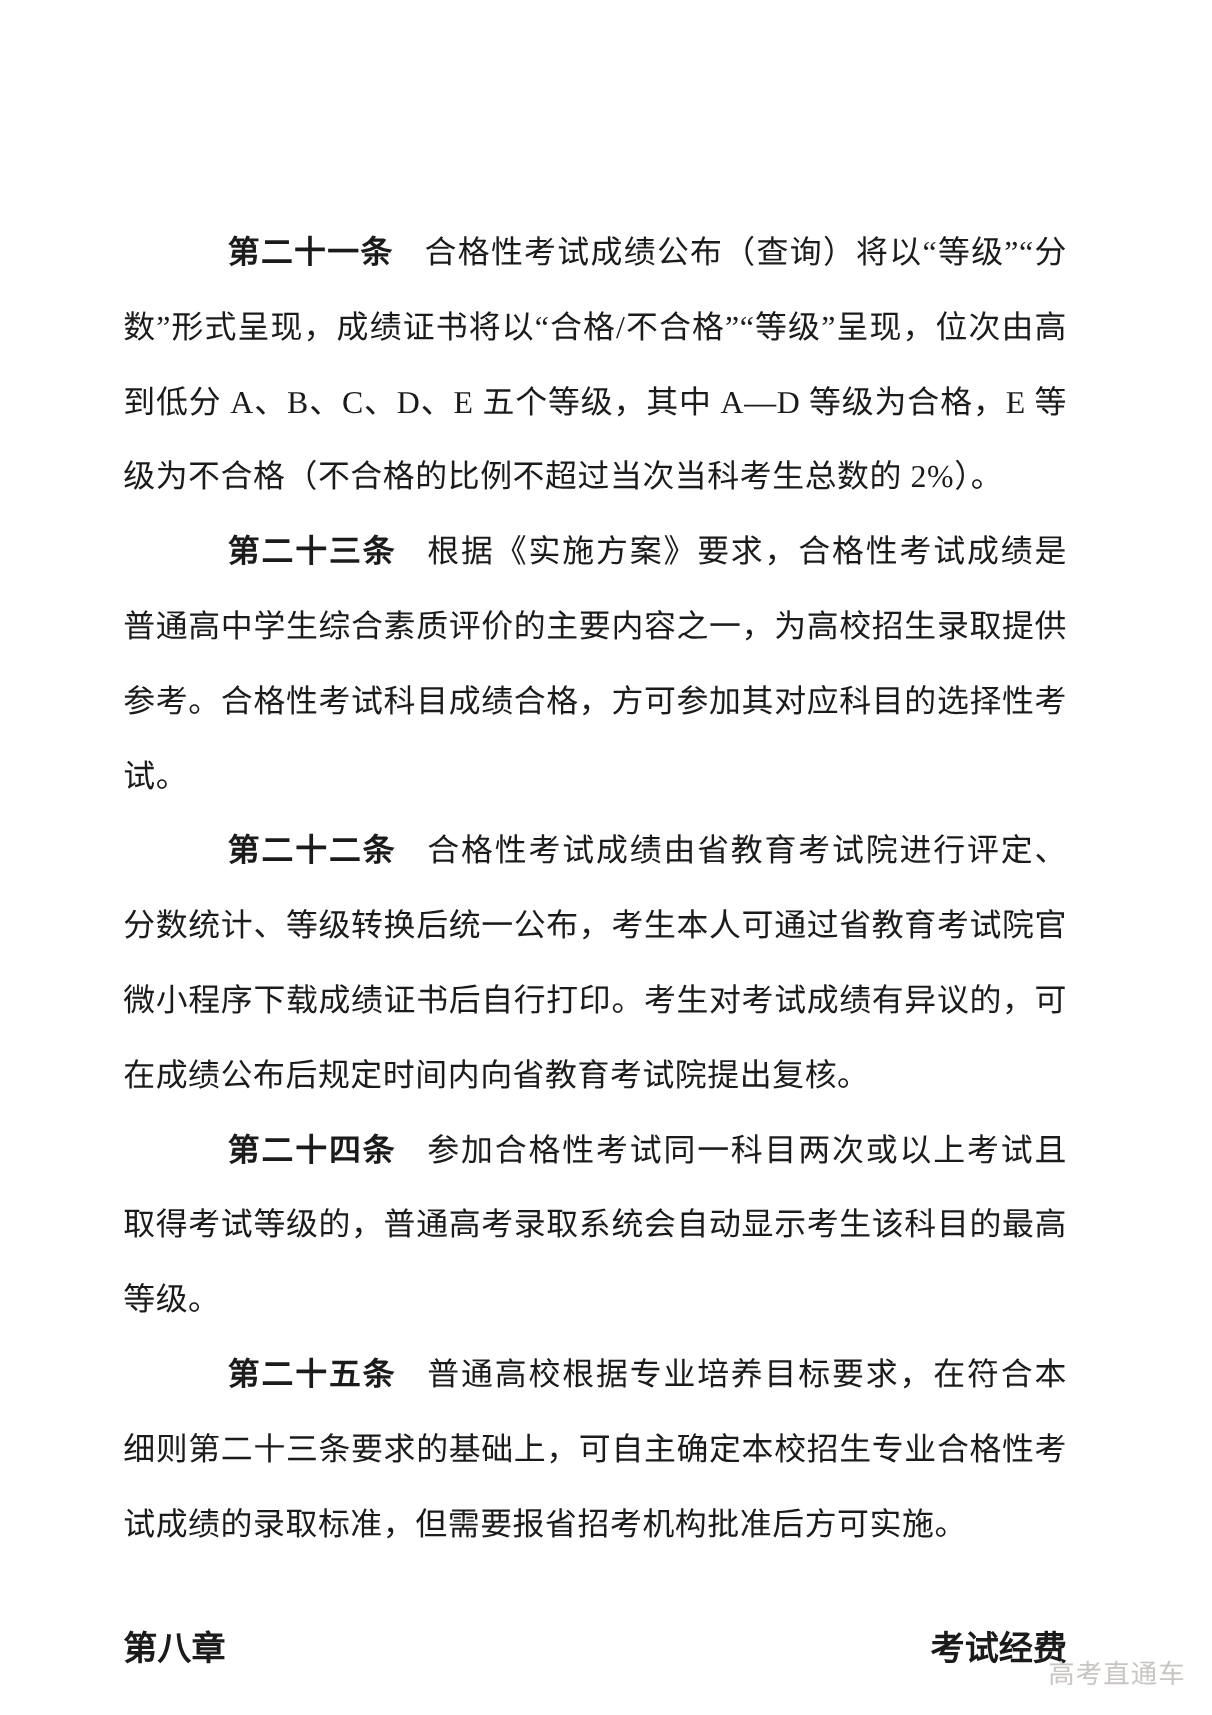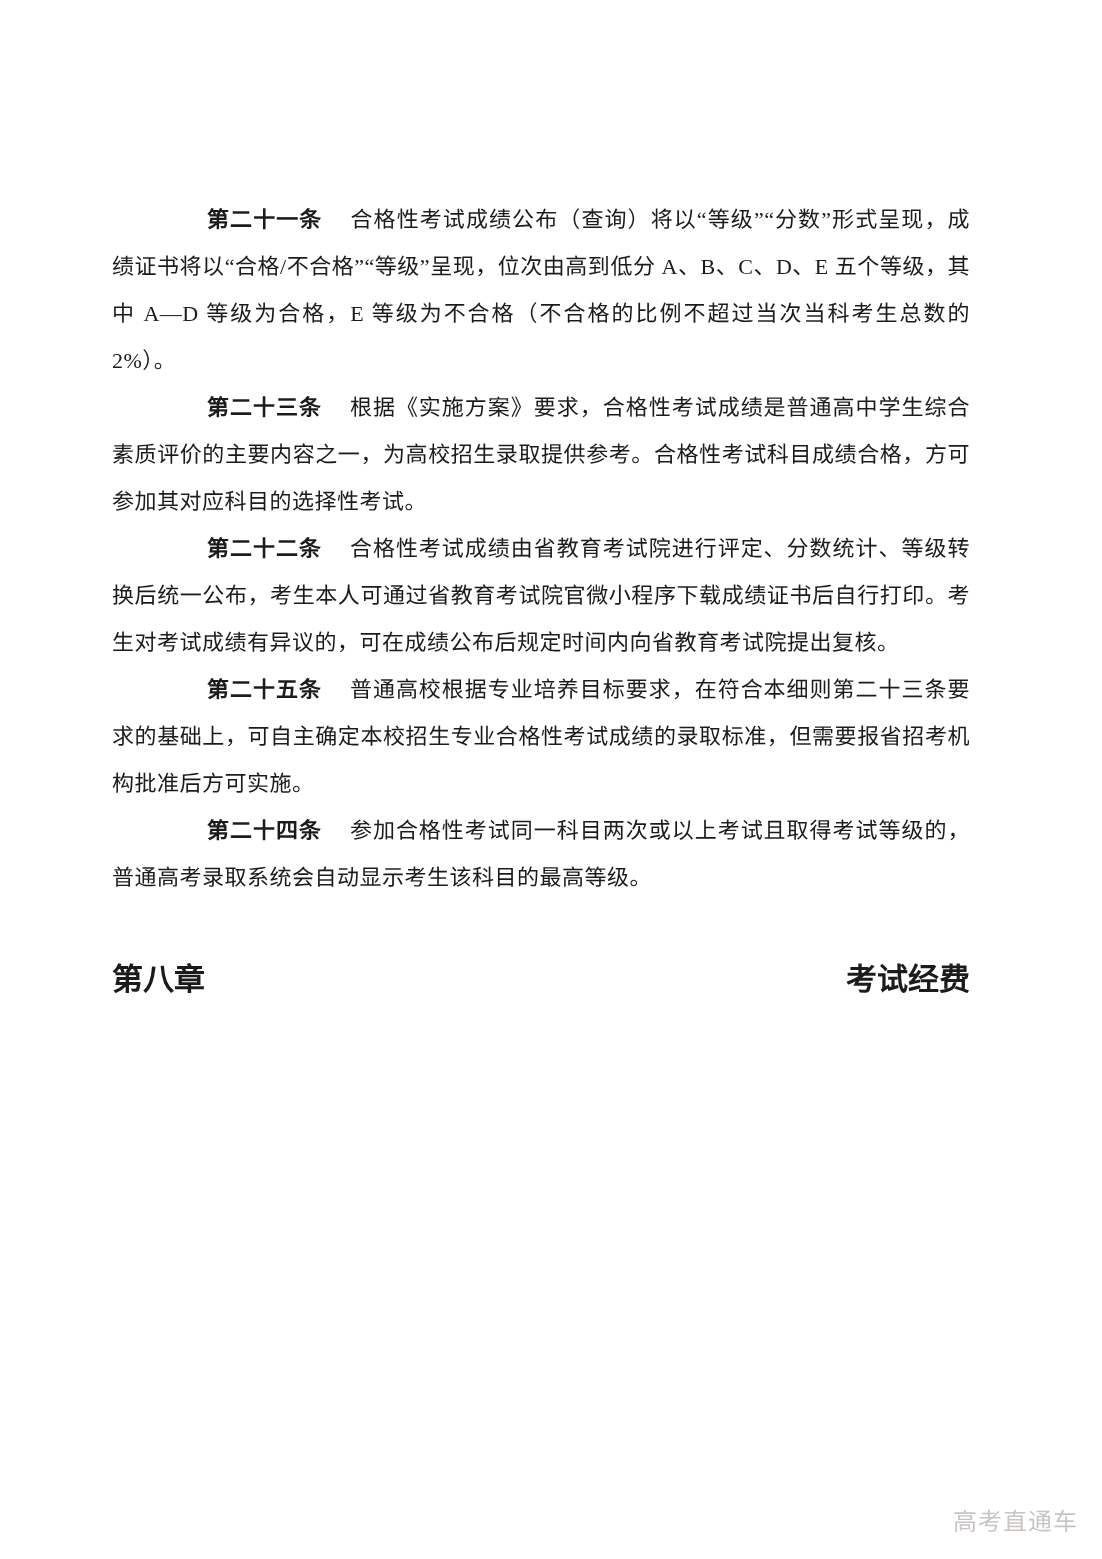--- a/index.html
+++ b/index.html
@@ -21,22 +21,22 @@
     background: #ffffff;
   }
   .content {
     position: absolute;
     left: 112px;
     top: 196px;
     width: 858px;
   }
   p.article {
     margin: 0;
-    font-size: 22px;
-    line-height: 47px;
+    font-size: 29px;
+    line-height: 68px;
     letter-spacing: 0.5px;
     text-align: justify;
     text-indent: 95px;
   }
   .article-label {
     font-weight: 700;
     margin-right: 28px;
   }
   .chapter {
     margin: 52px 0 0 0;
@@ -70,25 +70,25 @@
 
     <p class="article">
       <span class="article-label">第二十三条</span><span>根据《实施方案》要求，合格性考试成绩是普通高中学生综合素质评价的主要内容之一，为高校招生录取提供参考。合格性考试科目成绩合格，方可参加其对应科目的选择性考试。</span>
     </p>
 
     <p class="article">
       <span class="article-label">第二十二条</span><span>合格性考试成绩由省教育考试院进行评定、分数统计、等级转换后统一公布，考生本人可通过省教育考试院官微小程序下载成绩证书后自行打印。考生对考试成绩有异议的，可在成绩公布后规定时间内向省教育考试院提出复核。</span>
     </p>
 
     <p class="article">
-      <span class="article-label">第二十五条</span><span>普通高校根据专业培养目标要求，在符合本细则第二十三条要求的基础上，可自主确定本校招生专业合格性考试成绩的录取标准，但需要报省招考机构批准后方可实施。</span>
+      <span class="article-label">第二十四条</span><span>参加合格性考试同一科目两次或以上考试且取得考试等级的，普通高考录取系统会自动显示考生该科目的最高等级。</span>
     </p>
 
     <p class="article">
-      <span class="article-label">第二十四条</span><span>参加合格性考试同一科目两次或以上考试且取得考试等级的，普通高考录取系统会自动显示考生该科目的最高等级。</span>
+      <span class="article-label">第二十五条</span><span>普通高校根据专业培养目标要求，在符合本细则第二十三条要求的基础上，可自主确定本校招生专业合格性考试成绩的录取标准，但需要报省招考机构批准后方可实施。</span>
     </p>
 
     <h2 class="chapter">
       <span>第八章</span>
       <span>考试经费</span>
     </h2>
 
 
   </div>
 

